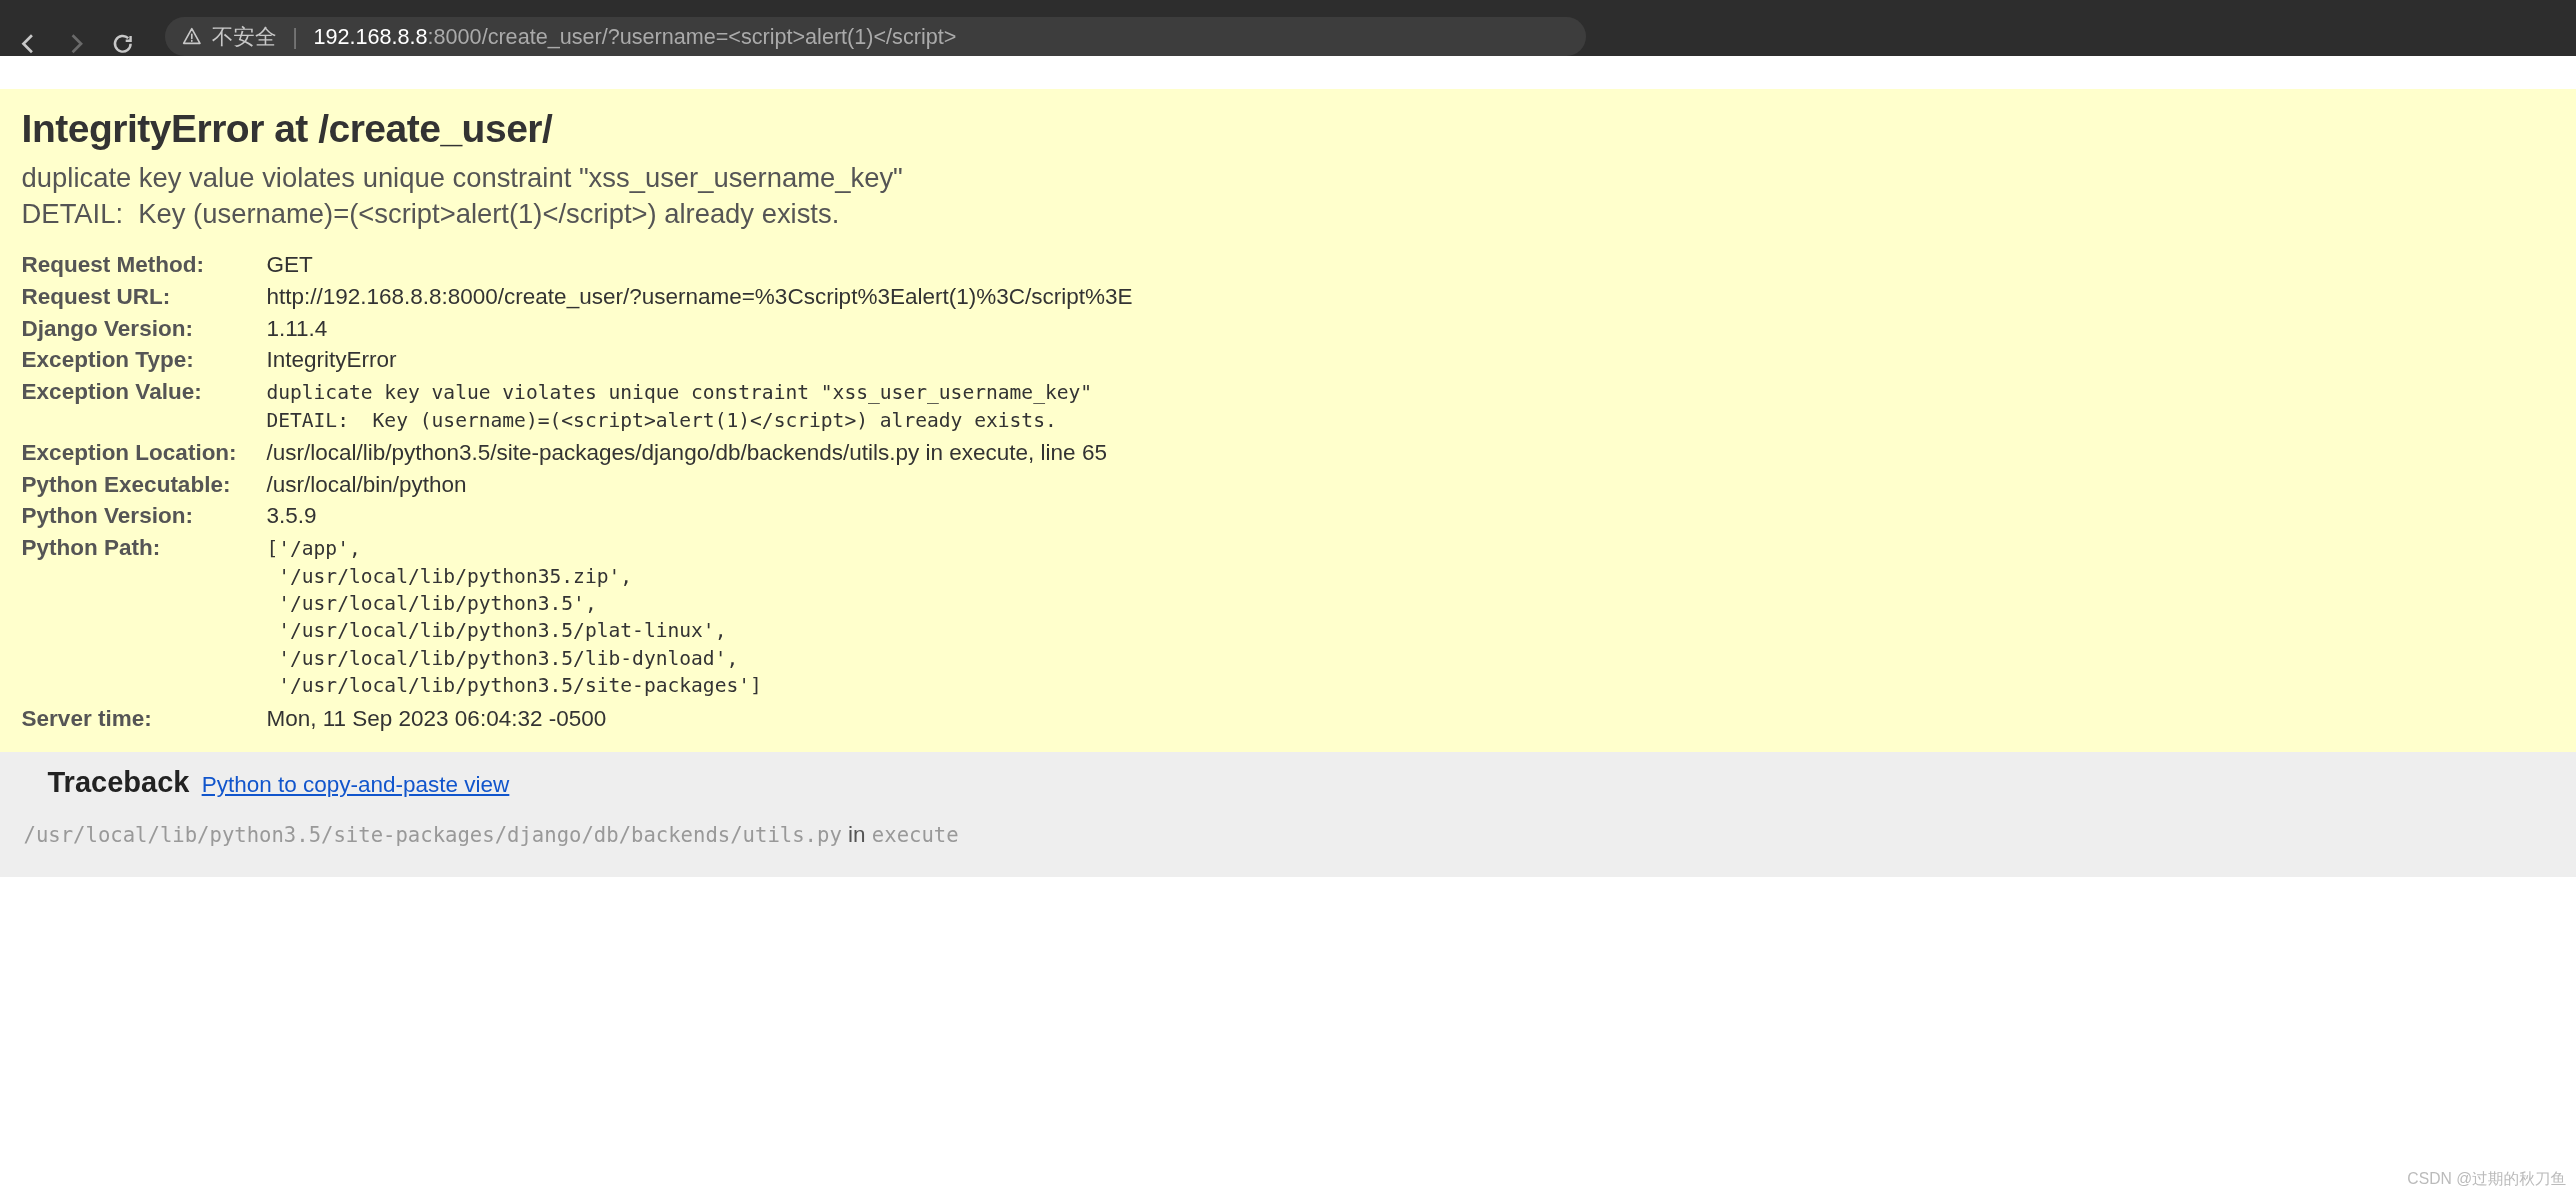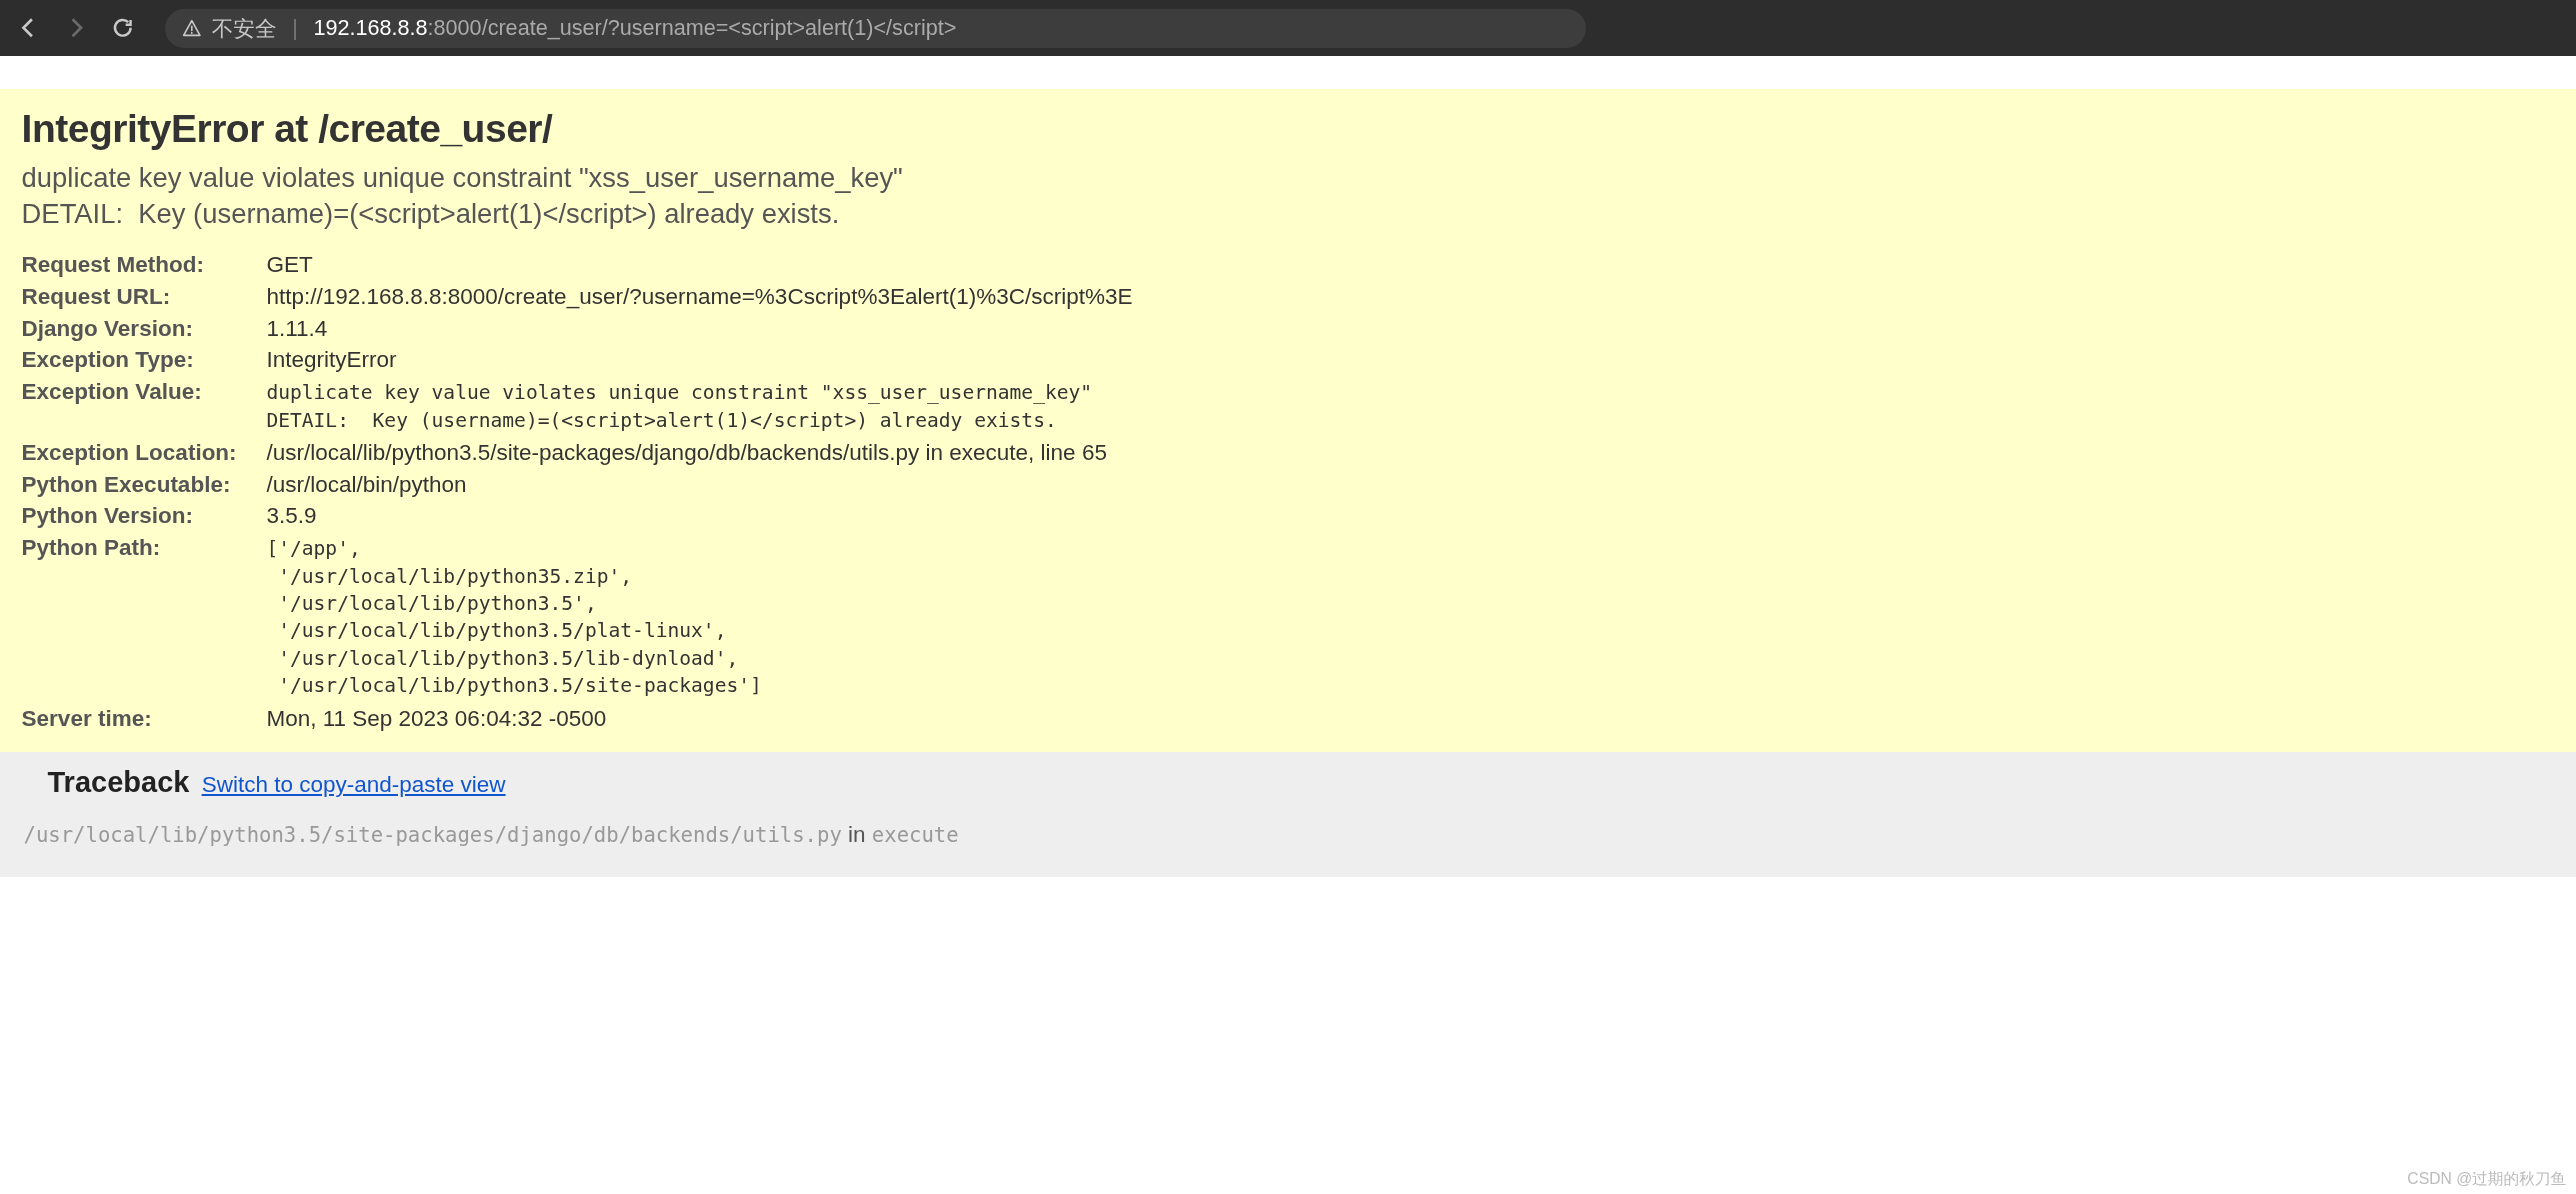--- a/index.html
+++ b/index.html
@@ -1,19 +1,19 @@
 <!DOCTYPE html>
 <html><head>
   <meta charset="utf-8">
   <style>
     * { margin: 0; padding: 0; box-sizing: border-box; }
     body { font-family: "Segoe UI", Arial, sans-serif; background: #fff; width: 2576px; }
     
     
-    .browser-bar { background: #2d2d2d; height: 56px; display: flex; align-items: center; padding: 0 15.7px; gap: 19.6px; }
+    .browser-bar { background: #2d2d2d; height: 56px; display: flex; align-items: flex-end; padding: 0 15.7px; gap: 19.6px; }
     .nav-icons { display: flex; gap: 21.6px; align-items: center; }
     .nav-icon { width: 25.5px; height: 25.5px; display: flex; align-items: center; justify-content: center; cursor: pointer; }
     .nav-icon svg { stroke: #c8c8c8; stroke-width: 2.5; fill: none; }
     .nav-icon.disabled svg { stroke: #6a6a6a; }
     .url-bar { background: #3d3d3d; border-radius: 29px; height: 39px; flex: 0 0 auto; width: 1421px; display: flex; align-items: center; padding: 0 17.6px; gap: 9.8px; color: #d8d8d8; font-size: 21.6px; margin-left: 9.8px; }
     .warning-icon { width: 19.6px; height: 19.6px; }
     .warning-icon svg { fill: #c8c8c8; }
     .security-text { color: #c8c8c8; font-size: 21.6px; }
     .url-divider { color: #777; margin: 0 5.9px; }
     .url-host { color: #fff; }
@@ -124,20 +124,20 @@
     <tr>
       <th>Server time:</th>
       <td>Mon, 11 Sep 2023 06:04:32 -0500</td>
     </tr>
   </tbody>
     </table>
 </div>
 
 <div class="traceback-section">
   <h2>Traceback</h2>
-  <a class="traceback-switch">Switch to copy-and-paste view</a>
+  <a class="traceback-switch">Python to copy-and-paste view</a>
   <div class="frame">
     <span class="path">/usr/local/lib/python3.5/site-packages/django/db/backends/utils.py</span><span class="in"> in </span><span class="fn">execute</span>
   </div>
 </div>
 
 <div class="watermark">CSDN @过期的秋刀鱼</div>
 
 
 </body></html>

